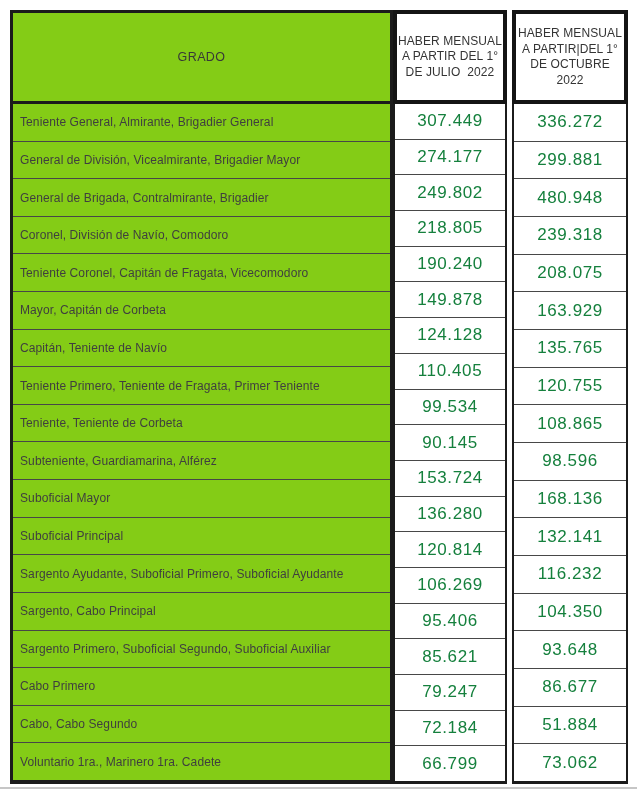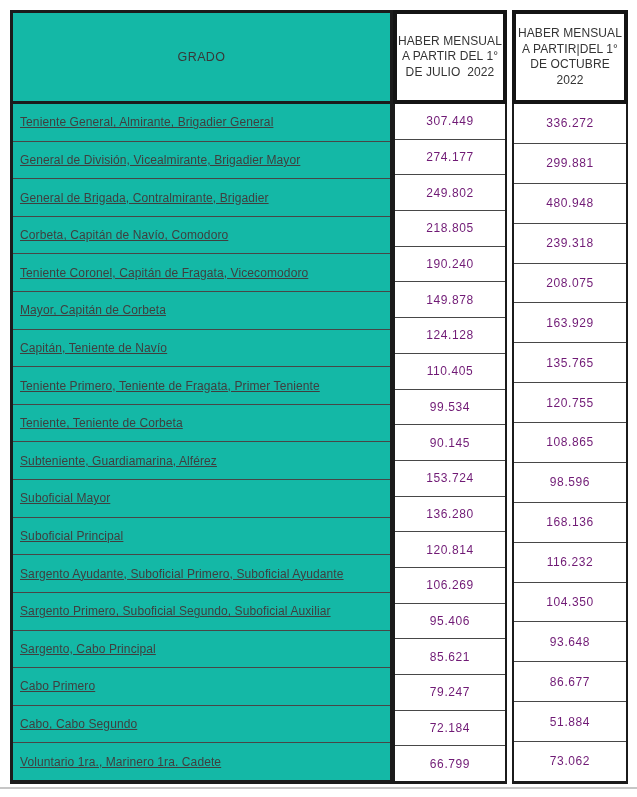--- a/index.html
+++ b/index.html
@@ -22,38 +22,37 @@
     position: absolute;
     left: 10px;
     top: 10px;
     width: 383px;
     height: 774px;
     box-sizing: border-box;
     border: 3px solid #1b1b1b;
     border-bottom-width: 4px;
     display: flex;
     flex-direction: column;
-    background: #14b8a6;
+    background: #84cc16;
   }
   .grado-header {
     height: 88px;
     flex: 0 0 88px;
     border-bottom: 3px solid #1b1b1b;
     display: flex;
     align-items: center;
     justify-content: center;
     font-size: 12.5px;
     letter-spacing: 0.4px;
     color: #383838;
   }
   .grado-body {
     flex: 1;
     display: flex;
     flex-direction: column;
-    text-decoration: underline;
   }
   .grado-body .cell {
     flex: 1;
     display: flex;
     align-items: center;
     padding-left: 7px;
     font-size: 12px;
     letter-spacing: 0.1px;
     color: #3f3f3f;
   }
@@ -96,23 +95,23 @@
     border-right: 2px solid #1b1b1b;
     border-bottom: 3px solid #1b1b1b;
     display: flex;
     flex-direction: column;
   }
   .num-body .cell {
     flex: 1;
     display: flex;
     align-items: center;
     justify-content: center;
-    font-size: 12px;
+    font-size: 17px;
     letter-spacing: 0.6px;
-    color: #701a75;
+    color: #15803d;
   }
   .num-body .cell:not(:first-child) {
     border-top: 1px solid #474747;
   }
 
   
   .scan-artifact-line {
     position: absolute;
     left: 0;
     top: 787px;
@@ -125,32 +124,32 @@
 <body>
 
 <div id="page">
 
   <div class="grado-block">
     <div class="grado-header">GRADO</div>
     <div class="grado-body" id="grado-rows">
         <div class="cell">Teniente General, Almirante, Brigadier General</div>
         <div class="cell">General de División, Vicealmirante, Brigadier Mayor</div>
         <div class="cell">General de Brigada, Contralmirante, Brigadier</div>
-        <div class="cell">Corbeta, Capitán de Navío, Comodoro</div>
+        <div class="cell">Coronel, División de Navío, Comodoro</div>
         <div class="cell">Teniente Coronel, Capitán de Fragata, Vicecomodoro</div>
         <div class="cell">Mayor, Capitán de Corbeta</div>
         <div class="cell">Capitán, Teniente de Navío</div>
         <div class="cell">Teniente Primero, Teniente de Fragata, Primer Teniente</div>
         <div class="cell">Teniente, Teniente de Corbeta</div>
         <div class="cell">Subteniente, Guardiamarina, Alférez</div>
         <div class="cell">Suboficial Mayor</div>
         <div class="cell">Suboficial Principal</div>
         <div class="cell">Sargento Ayudante, Suboficial Primero, Suboficial Ayudante</div>
+        <div class="cell">Sargento, Cabo Principal</div>
         <div class="cell">Sargento Primero, Suboficial Segundo, Suboficial Auxiliar</div>
-        <div class="cell">Sargento, Cabo Principal</div>
         <div class="cell">Cabo Primero</div>
         <div class="cell">Cabo, Cabo Segundo</div>
         <div class="cell">Voluntario 1ra., Marinero 1ra. Cadete</div>
       </div>
   </div>
 
   <div class="num-block julio">
     <div class="num-header">HABER MENSUAL
 A PARTIR DEL 1°
 DE JULIO  2022</div>
@@ -187,20 +186,21 @@
         <div class="cell">299.881</div>
         <div class="cell">480.948</div>
         <div class="cell">239.318</div>
         <div class="cell">208.075</div>
         <div class="cell">163.929</div>
         <div class="cell">135.765</div>
         <div class="cell">120.755</div>
         <div class="cell">108.865</div>
         <div class="cell">98.596</div>
         <div class="cell">168.136</div>
+        <div class="cell">132.141</div>
         <div class="cell">116.232</div>
         <div class="cell">104.350</div>
         <div class="cell">93.648</div>
         <div class="cell">86.677</div>
         <div class="cell">51.884</div>
         <div class="cell">73.062</div>
       </div>
   </div>
 
   <div class="scan-artifact-line"></div>

